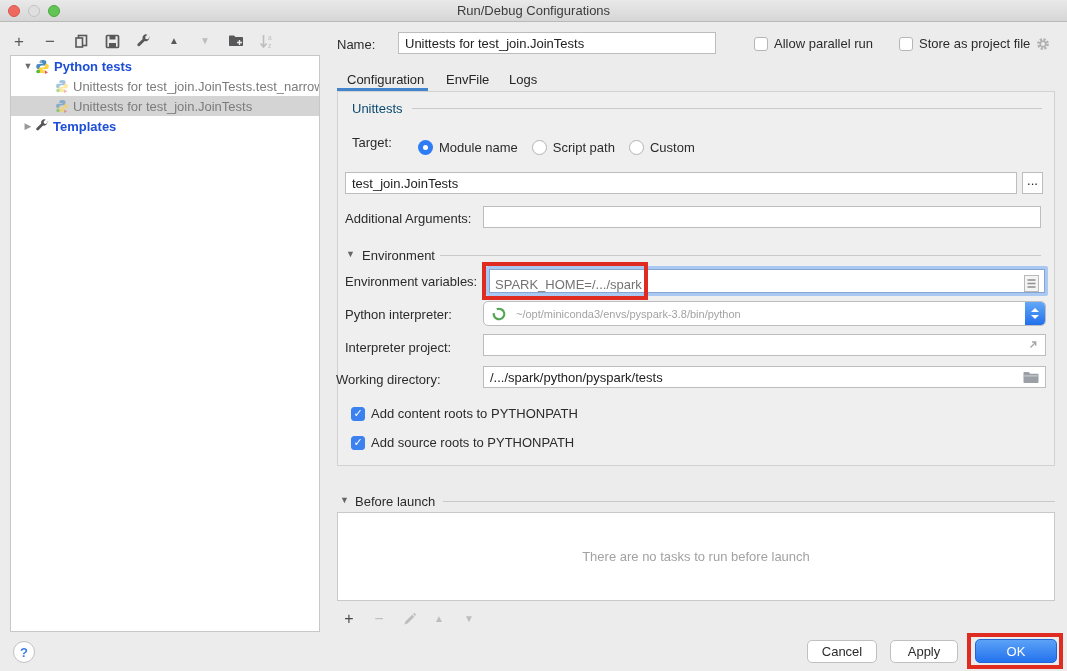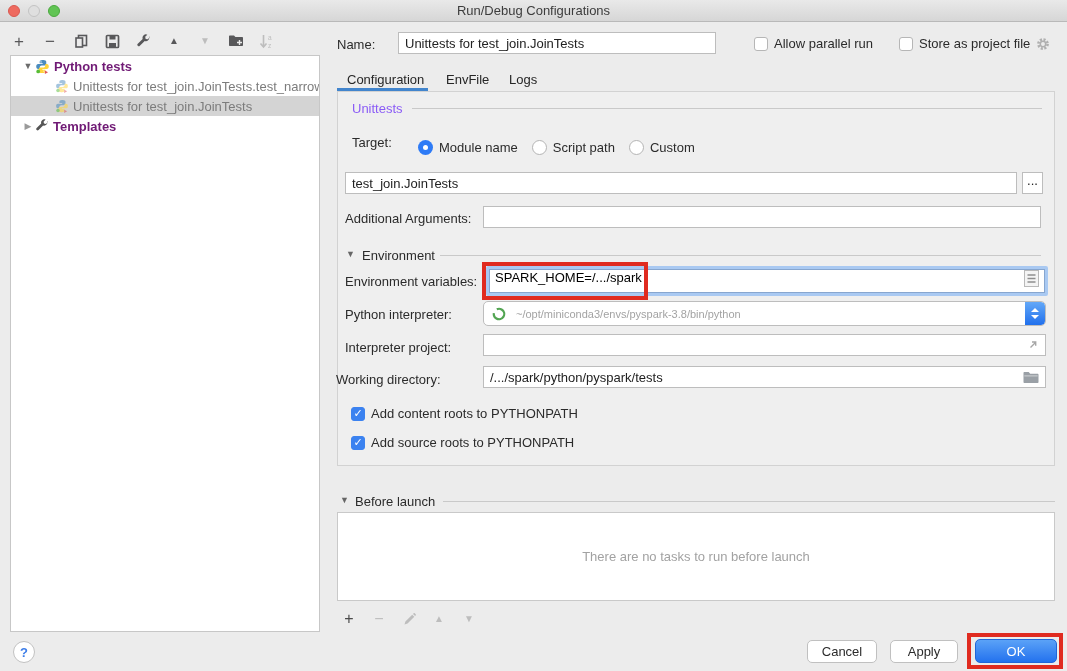--- a/index.html
+++ b/index.html
@@ -37,21 +37,21 @@
   
   .tree-panel {
     position:absolute; left:10px; top:55px; width:310px; height:577px;
     background:#ffffff; border:1px solid #c7c7c7; overflow:hidden;
   }
   .tree-row { height:20px; display:flex; align-items:center; white-space:nowrap; overflow:hidden; }
   .tree-row.selected { background:#d4d4d4; }
   .tw { display:inline-flex; width:14px; justify-content:center; flex:none; color:#6b6b6b; font-size:9px; }
   .tree-icon { flex:none; margin-right:4px; }
   .tree-label { font-size:13px; }
-  .tree-label.bold { font-weight:bold; color:#701a75; }
+  .tree-label.bold { font-weight:bold; color:#1d4ed8; }
   .tree-label.child { color:#7c7c7c; }
 
   
   .field {
     background:#fff; border:1px solid #bdbdbd; height:22px;
     font-size:13px; color:#222; padding:0 6px; display:flex; align-items:center;
     white-space:nowrap; overflow:hidden;
   }
   .label { font-size:13px; color:#2b2b2b; white-space:nowrap; }
   .cbx { width:14px; height:14px; background:#fff; border:1px solid #b6b6b6; border-radius:3px; flex:none; }
@@ -61,21 +61,21 @@
   
   .tab { position:absolute; font-size:13px; color:#262626; }
   .tab-underline { position:absolute; height:3px; background:#4285cd; }
 
   
   .group-panel {
     position:absolute; left:337px; top:91px; width:718px; height:375px;
     background:#efefef; border:1px solid #d2d2d2;
   }
   .sep-line { position:absolute; height:1px; background:#c9c9c9; }
-  .group-title { font-size:13px; color:#8b5cf6; }
+  .group-title { font-size:13px; color:#0c4a6e; }
 
   .radio { width:15px; height:15px; border-radius:50%; flex:none; }
   .radio.off { background:#fff; border:1px solid #b4b4b4; }
   .radio.on { background:#2e7bf6; display:flex; align-items:center; justify-content:center; }
   .radio.on::after { content:""; width:5px; height:5px; background:#fff; border-radius:50%; }
   .radio-item { display:flex; gap:6px; }
 
   .combo {
     position:absolute; background:#fff; border:1px solid #bdbdbd; border-radius:5px;
     display:flex; align-items:center; overflow:hidden;
@@ -88,21 +88,21 @@
   }
   .chev-up { width:0; height:0; border-left:4px solid transparent; border-right:4px solid transparent; border-bottom:4px solid #fff; }
   .chev-dn { width:0; height:0; border-left:4px solid transparent; border-right:4px solid transparent; border-top:4px solid #fff; }
   .interp-name { font-size:13px; color:#222; white-space:nowrap; }
   .interp-path { font-size:11px; color:#a3a3a3; white-space:nowrap; margin-left:5px; }
 
   .focus-wrap {
     position:absolute; border:3px solid #a9c9f2; border-radius:2px; background:#fff;
     display:flex; align-items:center;
   }
-  .focus-inner { border:1px solid #87a6cf; background:#fff; width:100%; height:100%; display:flex; align-items:flex-start; padding:0 5px; font-size:13px; color:#000000; }
+  .focus-inner { border:1px solid #87a6cf; background:#fff; width:100%; height:100%; display:flex; align-items:flex-end; padding:0 5px; font-size:13px; color:#737373; }
 
   .annotation { position:absolute; border:4px solid #e02b20; pointer-events:none; z-index:50; }
 
   
   .bl-box {
     position:absolute; left:337px; top:512px; width:718px; height:89px;
     background:#fff; border:1px solid #c9c9c9;
     display:flex; align-items:center; justify-content:center;
   }
   .bl-empty { color:#a2a2a2; font-size:13px; }

